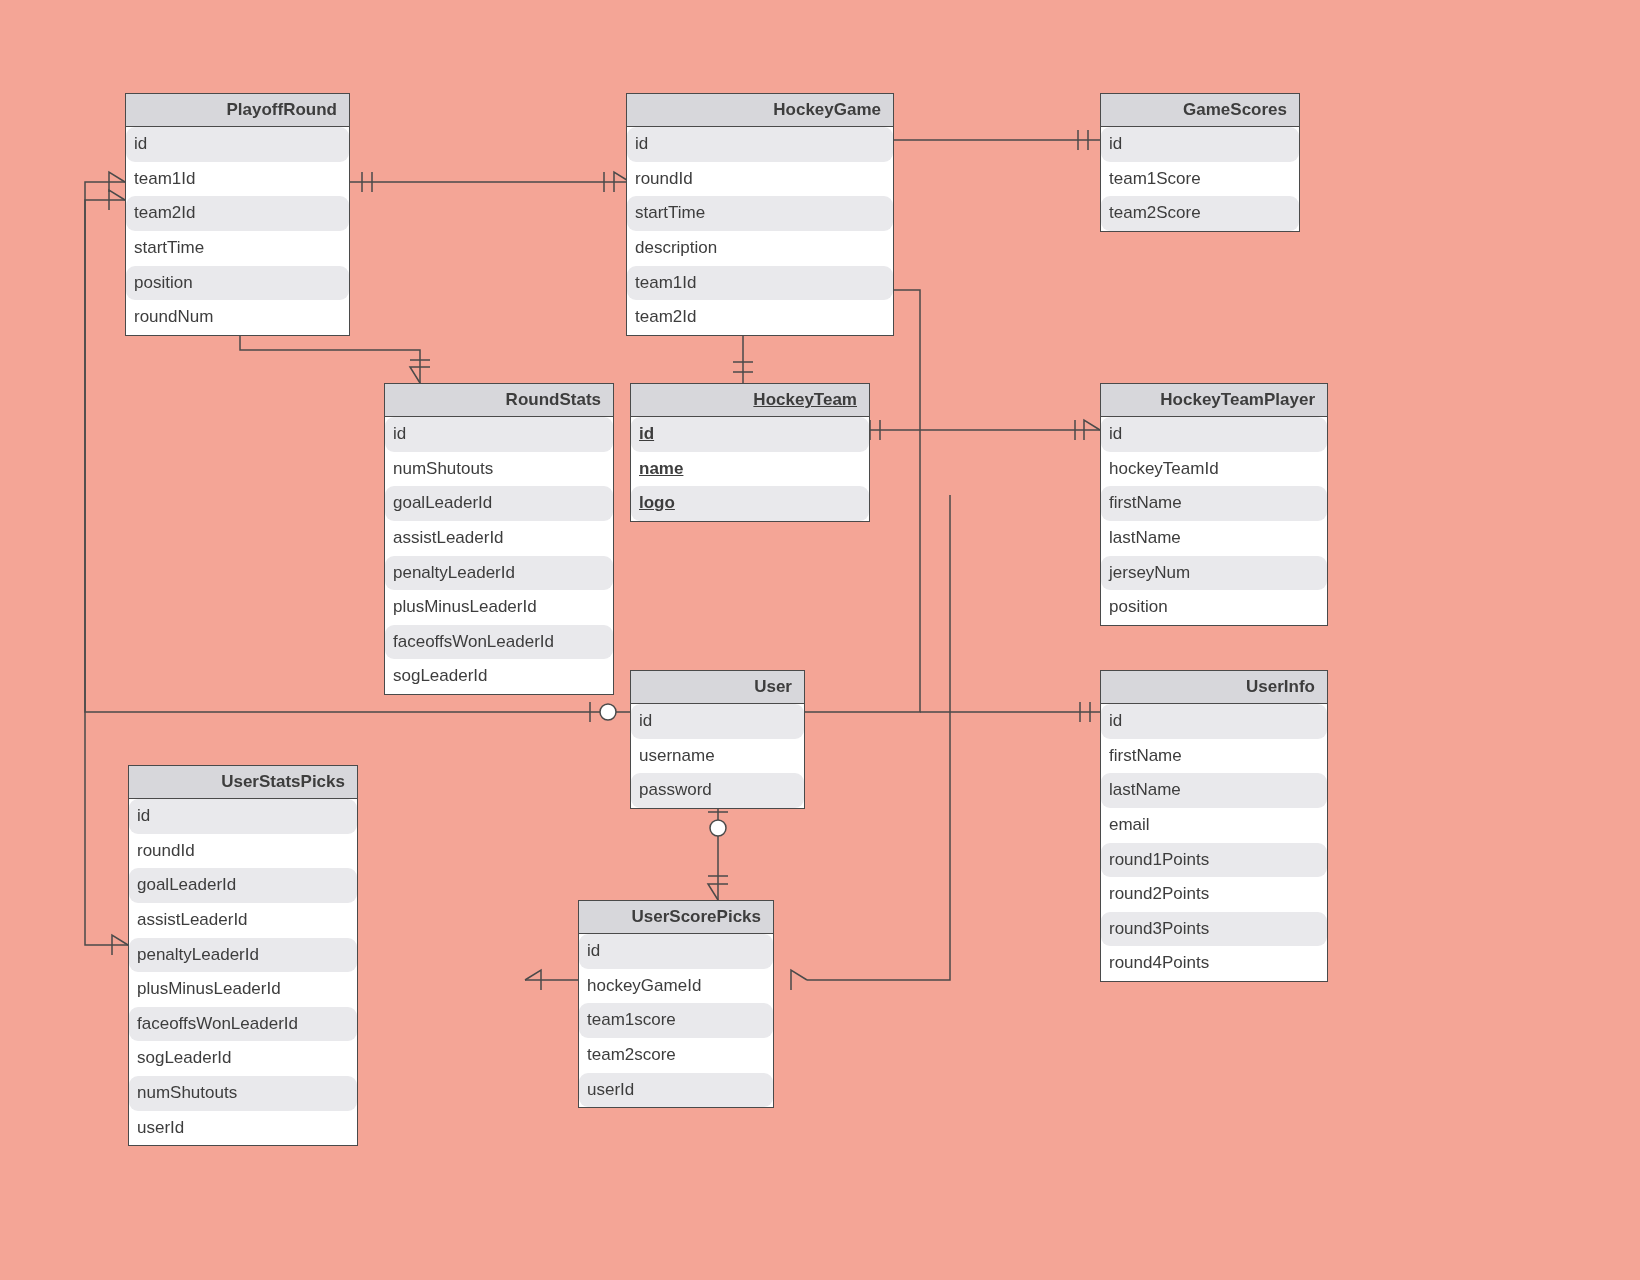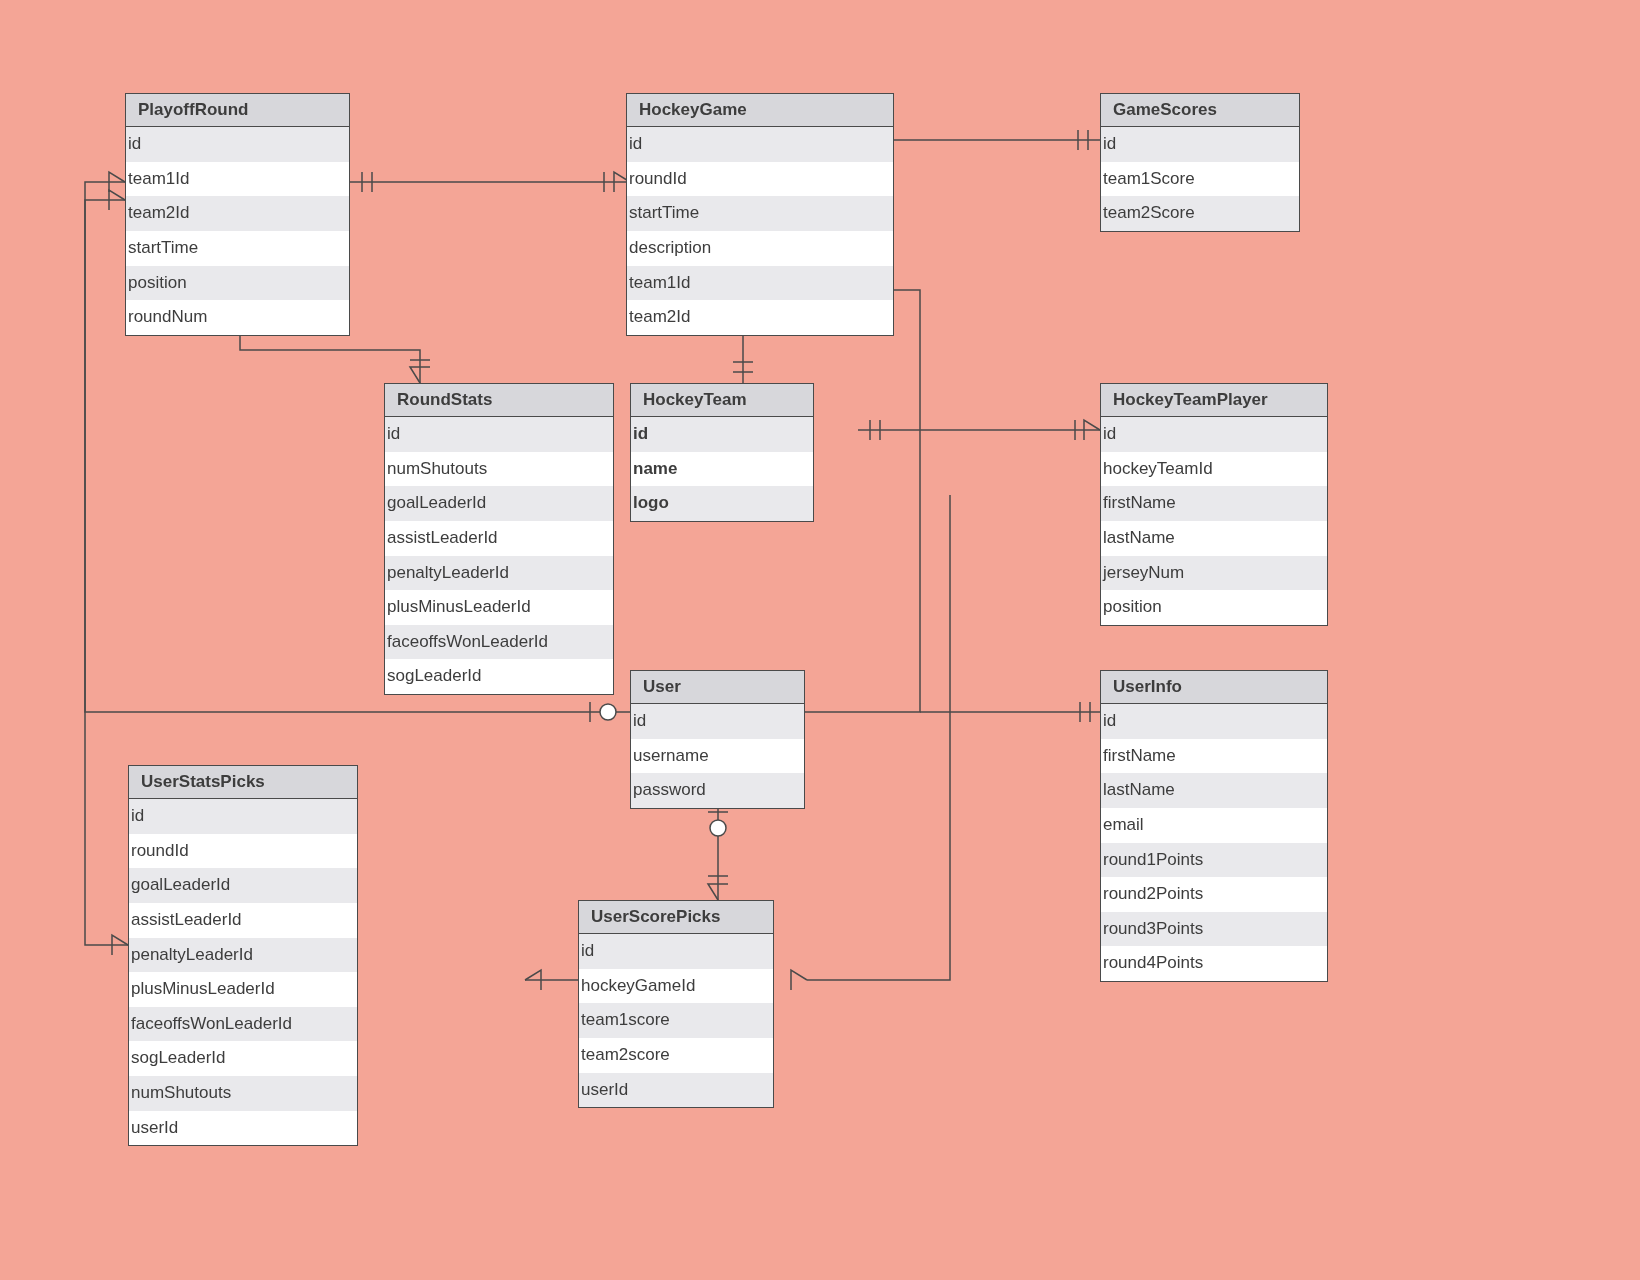--- a/index.html
+++ b/index.html
@@ -20,26 +20,27 @@
     position: absolute;
     background: #fff;
     border: 1.5px solid #4a4a4a;
     font-size: 17px;
     color: #3d3d3d;
   }
   .entity-header {
     background: #d7d7db;
     border-bottom: 1.5px solid #4a4a4a;
     font-weight: 700;
-    text-align: left;
+    text-align: right;
     padding: 6px 12px;
   }
   .entity-row {
-    padding: 5px 2px;
+    padding: 5px 8px;
     line-height: 1.45;
+    border-radius: 9px;
   }
   .entity-row:nth-child(even) {
     background: #e9e9ec;
   }
   .entity-row.bold { font-weight: 700; }
   svg.connections {
     position: absolute;
     left: 0; top: 0;
     width: 1640px;
     height: 1280px;
@@ -153,21 +154,21 @@
   <div class="entity-row">id</div>
   <div class="entity-row">numShutouts</div>
   <div class="entity-row">goalLeaderId</div>
   <div class="entity-row">assistLeaderId</div>
   <div class="entity-row">penaltyLeaderId</div>
   <div class="entity-row">plusMinusLeaderId</div>
   <div class="entity-row">faceoffsWonLeaderId</div>
   <div class="entity-row">sogLeaderId</div>
 </div>
 
-<div class="entity" style="left:630px; top:383px; width:184px;">
+<div class="entity" style="left:630px; top:383px; width:240px;text-decoration:underline;">
   <div class="entity-header">HockeyTeam</div>
   <div class="entity-row bold">id</div>
   <div class="entity-row bold">name</div>
   <div class="entity-row bold">logo</div>
 </div>
 
 <div class="entity" style="left:1100px; top:383px; width:228px;">
   <div class="entity-header">HockeyTeamPlayer</div>
   <div class="entity-row">id</div>
   <div class="entity-row">hockeyTeamId</div>

